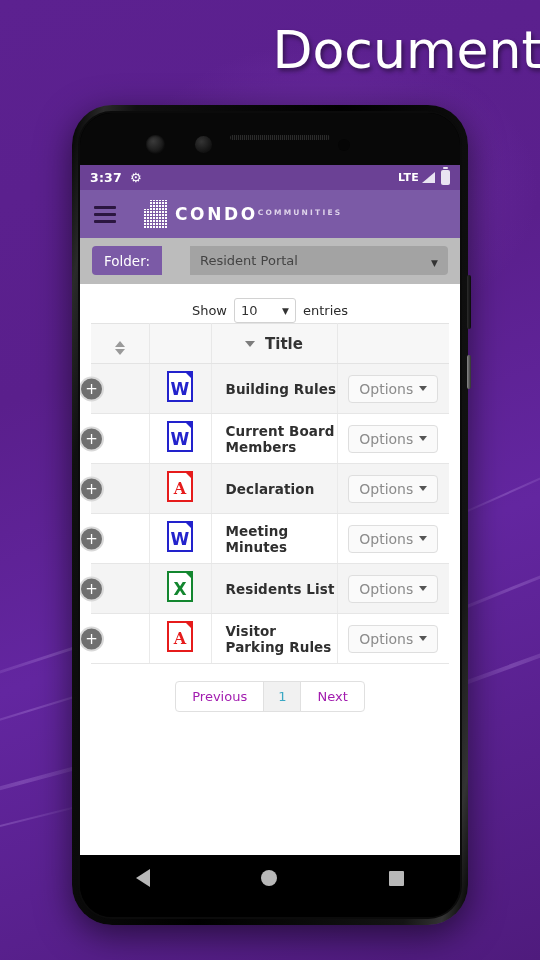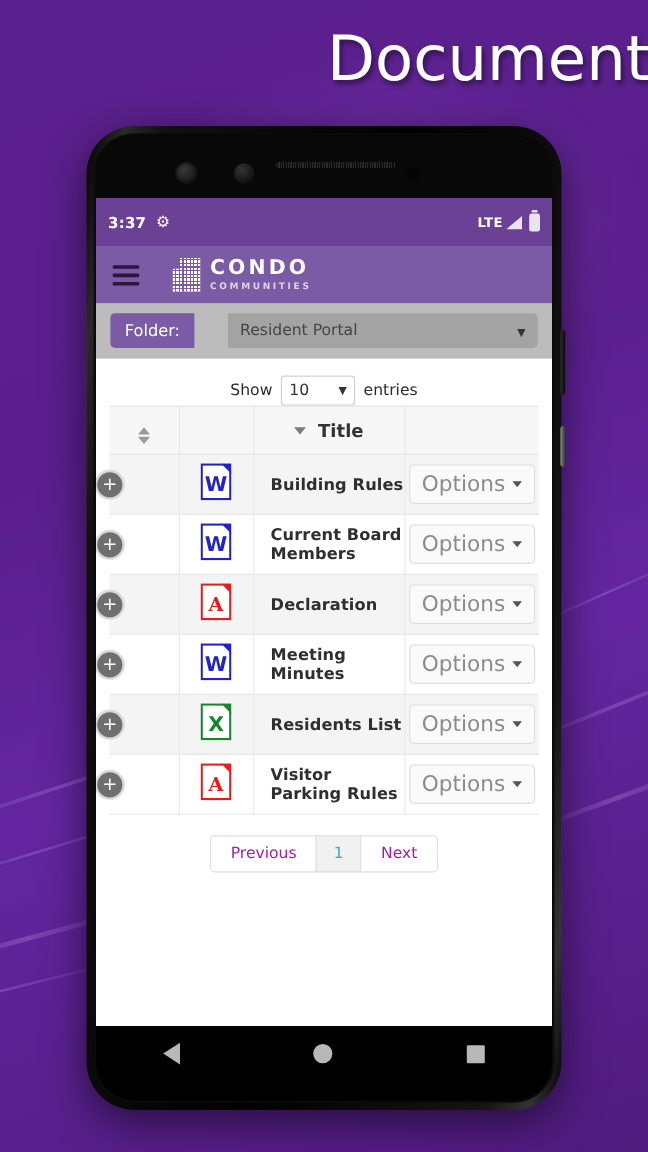--- a/index.html
+++ b/index.html
@@ -88,21 +88,21 @@
     position:absolute; left:150px; top:22px; width:100px; height:5px;
     border-radius:3px;
     background:repeating-linear-gradient(90deg,#2b2b2b 0 1px,#0b0b0b 1px 2px);
   }
 
   
   #screen { width:100%; height:690px; background:#fff; overflow:hidden; position:relative;}
 
   
   #statusbar {
-    height:40px; background:#6b4195; color:#fff;
+    height:25px; background:#6b4195; color:#fff;
     display:flex; align-items:center; padding:0 10px;
     font-size:12.5px; font-weight:bold;
   }
   #statusbar .time { margin-right:8px; letter-spacing:.2px;}
   #statusbar .spacer { flex:1; }
   .gear-ic { font-size:13px; line-height:1; }
   .lte { font-size:11px; font-weight:bold; letter-spacing:.3px; margin-right:3px;}
   .sig {
     width:0;height:0;border-style:solid;border-width:0 0 11px 13px;
     border-color:transparent transparent #e9e4f2 transparent; margin-right:6px;
@@ -129,21 +129,21 @@
       repeating-linear-gradient(90deg,transparent 0 2px,rgba(120,85,160,.95) 2px 3px),
       repeating-linear-gradient(0deg,transparent 0 2px,rgba(120,85,160,.95) 2px 3px),
       #fff;
   }
   .bldg .t2{ left:0; top:9px; width:7px; height:19px;
     background:
       repeating-linear-gradient(90deg,transparent 0 2px,rgba(120,85,160,.95) 2px 3px),
       repeating-linear-gradient(0deg,transparent 0 2px,rgba(120,85,160,.95) 2px 3px),
       #fff;
   }
-  .brandtxt{ display:flex; flex-direction:column; line-height:1;justify-content:space-between;}
+  .brandtxt{ display:flex; flex-direction:row; line-height:1;justify-content:space-between;}
   .brandtxt .b1{ color:#fff; font-size:17px; font-weight:bold; letter-spacing:2.6px;}
   .brandtxt .b2{ color:#ded3ea; font-size:7.5px; font-weight:bold; letter-spacing:2.2px; margin-top:3px;}
 
   
   #folderbar {
     background:#bcbcbc; padding:8px 12px 9px 12px;
     display:flex; align-items:stretch;gap:28px;
   }
   #folder-label {
     background:#7b5aa6; color:#fff; font-size:13.5px;
@@ -226,21 +226,21 @@
     width:25px;height:25px;border-radius:50%;
     background:#6f6f6f; border:2px solid #d9d9d9;
     color:#fff; font-size:15px; line-height:21px; text-align:center;
   }
   td.c-icon{ text-align:center; }
   .doc-title{ font-size:13.5px; font-weight:bold; color:#2f2f2f; padding-left:14px; letter-spacing:.1px;}
   td.c-opt{ text-align:center; }
   .opt-btn{
     display:inline-flex; align-items:center; gap:6px;
     border:1px solid #dedede; border-radius:4px; background:#fafafa;
-    padding:5px 10px; font-size:18px; color:#8b8b8b;
+    padding:5px 10px; font-size:14px; color:#8b8b8b;
   }
   .opt-btn .dncaret{width:0;height:0;border-style:solid;border-width:5px 4px 0 4px;border-color:#555 transparent transparent transparent;}
 
   
   .fileicon{ width:26px; height:31px; position:relative; display:inline-block; }
   .fileicon .page{
     position:absolute; inset:0; background:#fff;
     border:2px solid currentColor;
     clip-path:polygon(0 0, 68% 0, 100% 26%, 100% 100%, 0 100%);
   }

